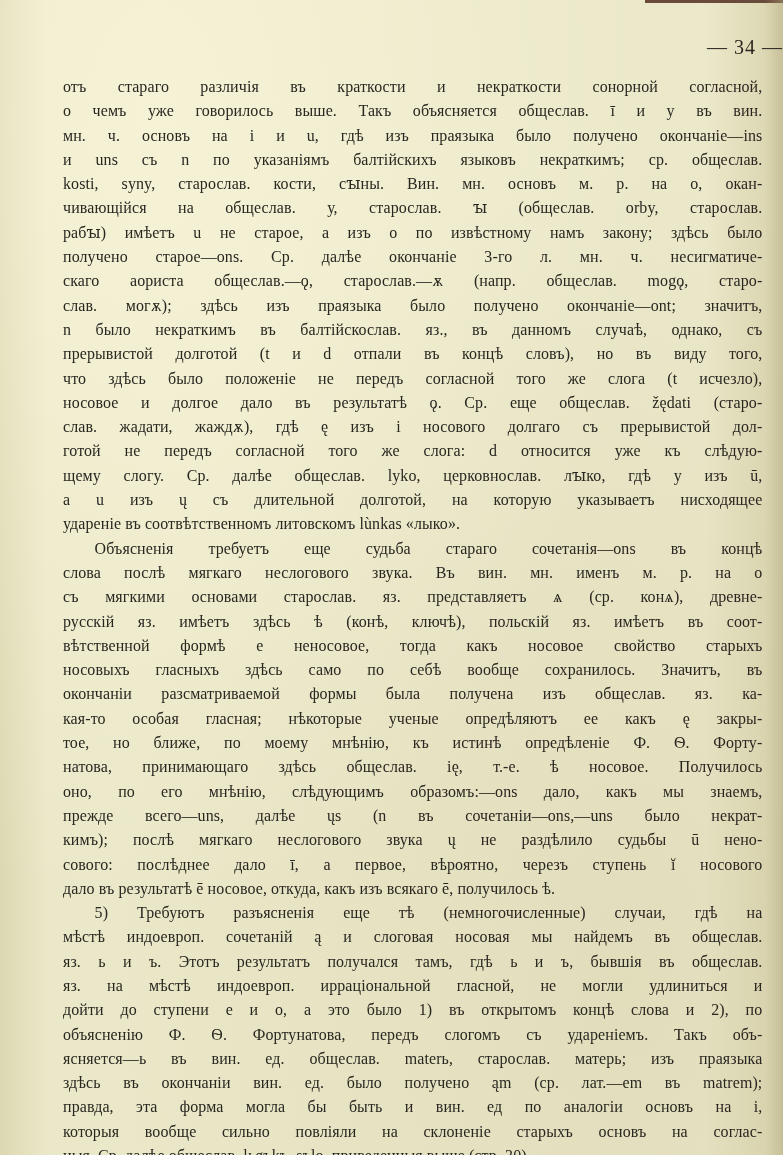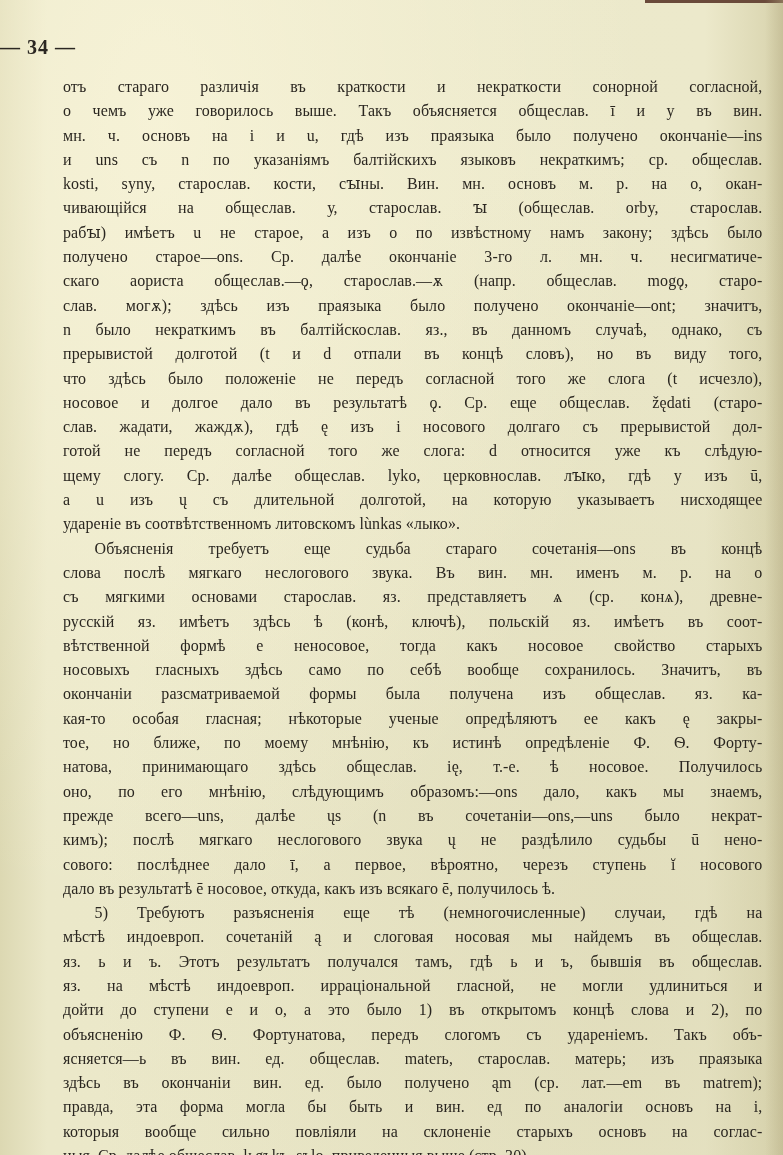--- a/index.html
+++ b/index.html
@@ -12,22 +12,22 @@
       linear-gradient(90deg, #dcd8b2 0%, #ebe8c9 6%, #ece9cb 90%, #d8d3ad 100%);
     position: relative;
     font-family: "Liberation Serif", "DejaVu Serif", serif;
     color: #2a2620;
   }
   .top-strip {
     position: absolute; top: 0; left: 645px; width: 160px; height: 3px;
     background: #6a4a3a;
   }
   .page-number {
-    position: absolute; top: 36px; left: 0; width: 783px; text-align: left;
-    font-size: 20px; letter-spacing: 1px; color: #2b2722; font-weight: bold;
+    position: absolute; top: 36px; left: 0; width: 783px; text-align: right;
+    font-size: 20px; letter-spacing: 1px; color: #2b2722;
   }
   .text-block {
     position: absolute; top: 75px; left: 63px; width: 700px;
   }
   .line {
     height: 24.3px; line-height: 24.3px; font-size: 17.2px;
     white-space: nowrap; text-align: justify; text-align-last: justify;
     transform: scaleX(0.93); transform-origin: left center; width: 752px;
     letter-spacing: 0.1px;
   }

